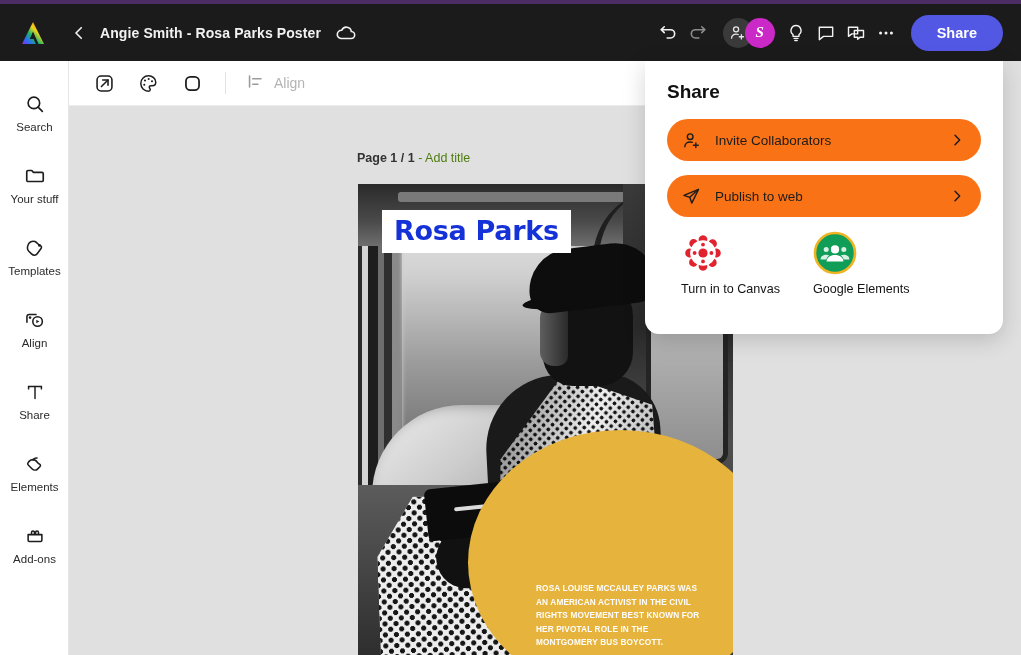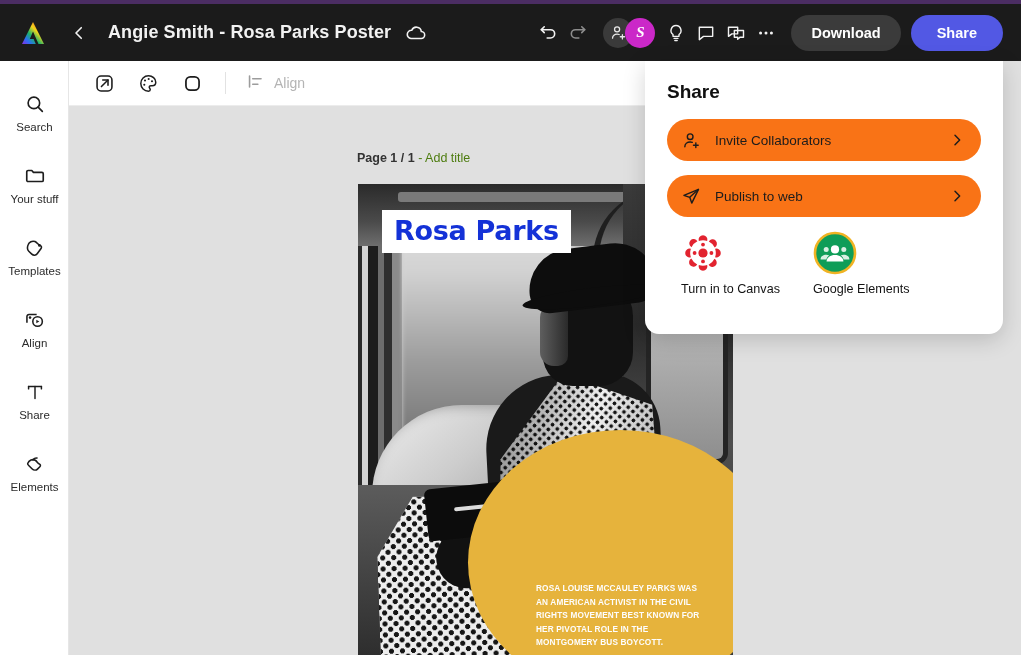--- a/index.html
+++ b/index.html
@@ -27,22 +27,22 @@
     width: 30px; height: 30px; margin-left: 18px; flex: 0 0 auto;
     border-radius: 6px; position: relative; overflow: hidden;
   }
   .logo svg { display: block; }
   .back-btn {
     width: 30px; height: 30px; margin-left: 16px; flex: 0 0 auto;
     display: flex; align-items: center; justify-content: center;
     color: #f2f2f2; cursor: pointer;
   }
   .doc-title {
-    color: #f2f2f2; font-size: 18px; font-weight: 700;
-    margin-left: 14px; white-space: nowrap; letter-spacing: .1px;
+    color: #f2f2f2; font-size: 14px; font-weight: 700;
+    margin-left: 6px; white-space: nowrap; letter-spacing: .1px;
   }
   .cloud-icon {
     margin-left: 12px; width: 26px; height: 26px; flex: 0 0 auto;
     display: flex; align-items: center; justify-content: center; color: #f2f2f2;
     cursor: pointer;
   }
   .hdr-spacer { flex: 1 1 auto; }
 
   .hdr-icon {
     width: 30px; height: 30px; flex: 0 0 auto; cursor: pointer;
@@ -375,21 +375,20 @@
         </svg>
     </div>
     <div class="hdr-icon">
       <svg width="20" height="20" viewBox="0 0 24 24" fill="currentColor">
           <circle cx="5.5" cy="12" r="1.8"></circle>
           <circle cx="12" cy="12" r="1.8"></circle>
           <circle cx="18.5" cy="12" r="1.8"></circle>
         </svg>
     </div>
 
-    <div class="download-btn">Download</div>
     <div class="share-btn">Share</div>
   </div>
 
   <div class="rail">
 
     <div class="rail-item">
       <span>
         <svg width="22" height="22" viewBox="0 0 24 24" fill="none" stroke="currentColor" stroke-width="1.8" stroke-linecap="round">
             <circle cx="10.8" cy="10.8" r="6.3"></circle>
             <line x1="15.4" y1="15.4" x2="20" y2="20"></line>
@@ -444,20 +443,30 @@
     <div class="rail-item">
       <span>
         <svg width="22" height="22" viewBox="0 0 24 24" fill="none" stroke="currentColor" stroke-width="1.7" stroke-linejoin="round">
             <path d="M4 11.5c1.5-3.6 5.4-5.3 8.3-3.6 2.1 1.2 2.4 3.4 4.4 4.1 1.4.5 1.6 2 .6 3l-2.6 2.6c-1.5 1.5-4.2 1.3-5.7-.2l-3.6-3.5c-1-1-1.7-1.6-1.4-2.4z"></path>
             <path d="M9.5 8.2c.6-2 3.2-3.4 5.3-2.4"></path>
           </svg>
       </span>
       <span class="lbl">Elements</span>
     </div>
 
+    <div class="rail-item">
+      <span>
+        <svg width="22" height="22" viewBox="0 0 24 24" fill="none" stroke="currentColor" stroke-width="1.7" stroke-linejoin="round">
+            <path d="M4.5 10.5h15v6.2a1.3 1.3 0 0 1-1.3 1.3H5.8a1.3 1.3 0 0 1-1.3-1.3z"></path>
+            <path d="M8.2 10.5V8.1a1.6 1.6 0 0 1 3.2 0v2.4"></path>
+            <path d="M12.6 10.5V8.1a1.6 1.6 0 0 1 3.2 0v2.4"></path>
+          </svg>
+      </span>
+      <span class="lbl">Add-ons</span>
+    </div>
   </div>
 
   <div class="canvas-wrap">
 
     <div class="subtoolbar">
       <div class="tb-icon">
         <svg width="21" height="21" viewBox="0 0 24 24" fill="none" stroke="currentColor" stroke-width="1.8" stroke-linecap="round" stroke-linejoin="round">
             <rect x="3.5" y="3.5" width="17" height="17" rx="4.5"></rect>
             <polyline points="10 8 16 8 16 14"></polyline>
             <line x1="16" y1="8" x2="8.5" y2="15.5"></line>

